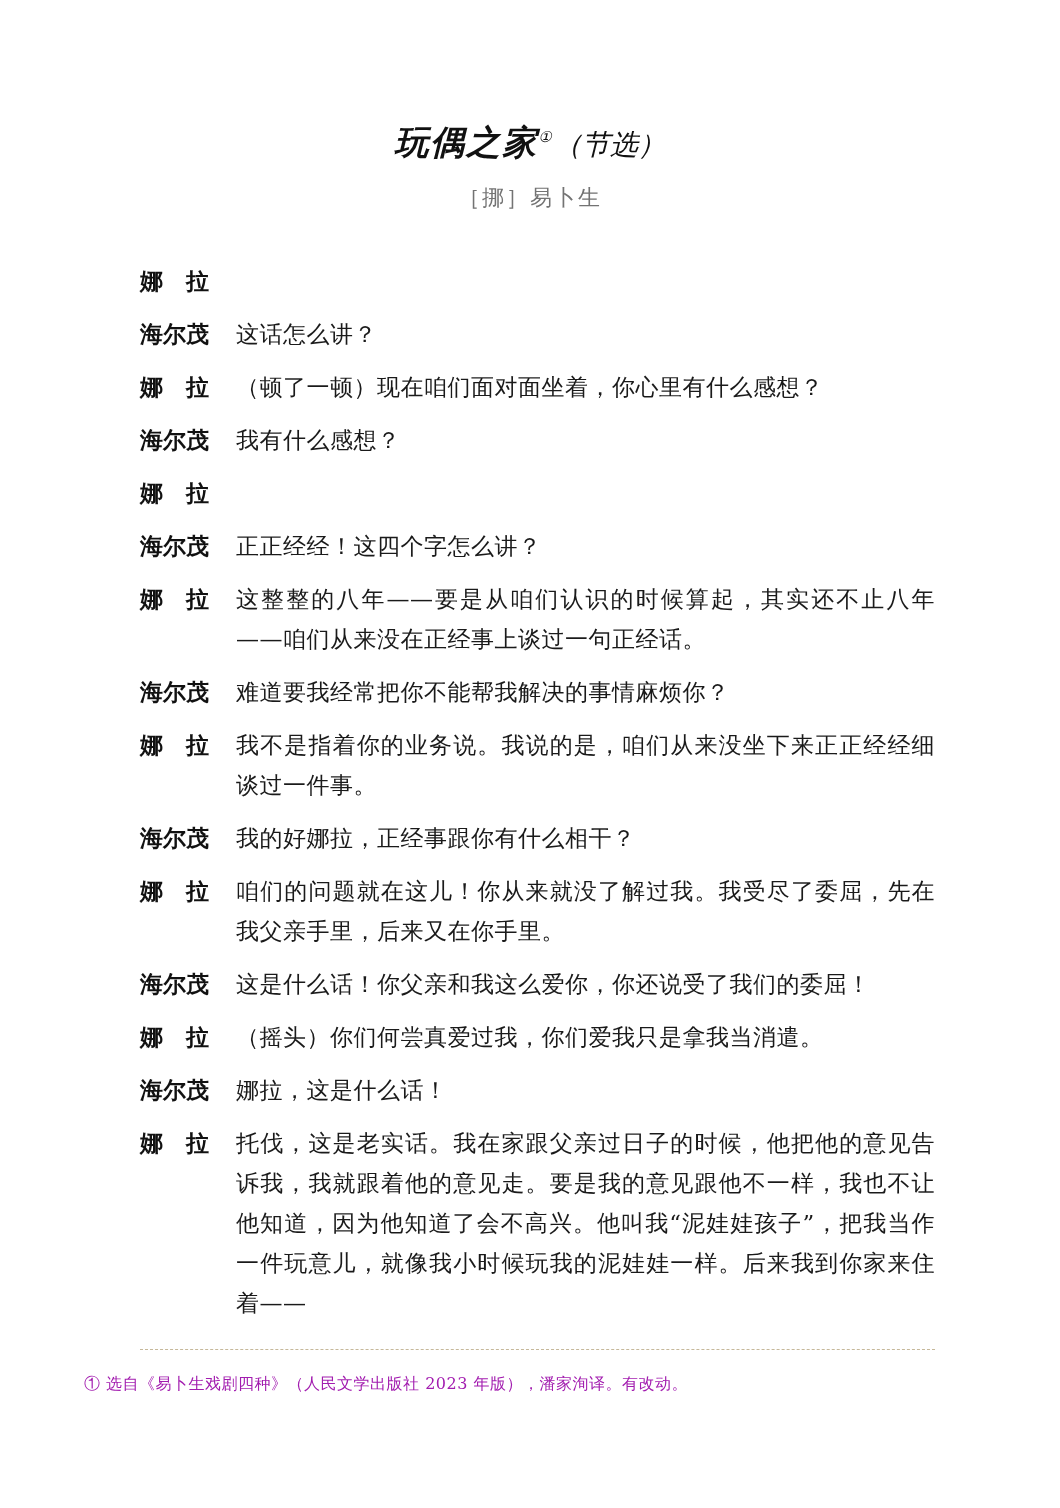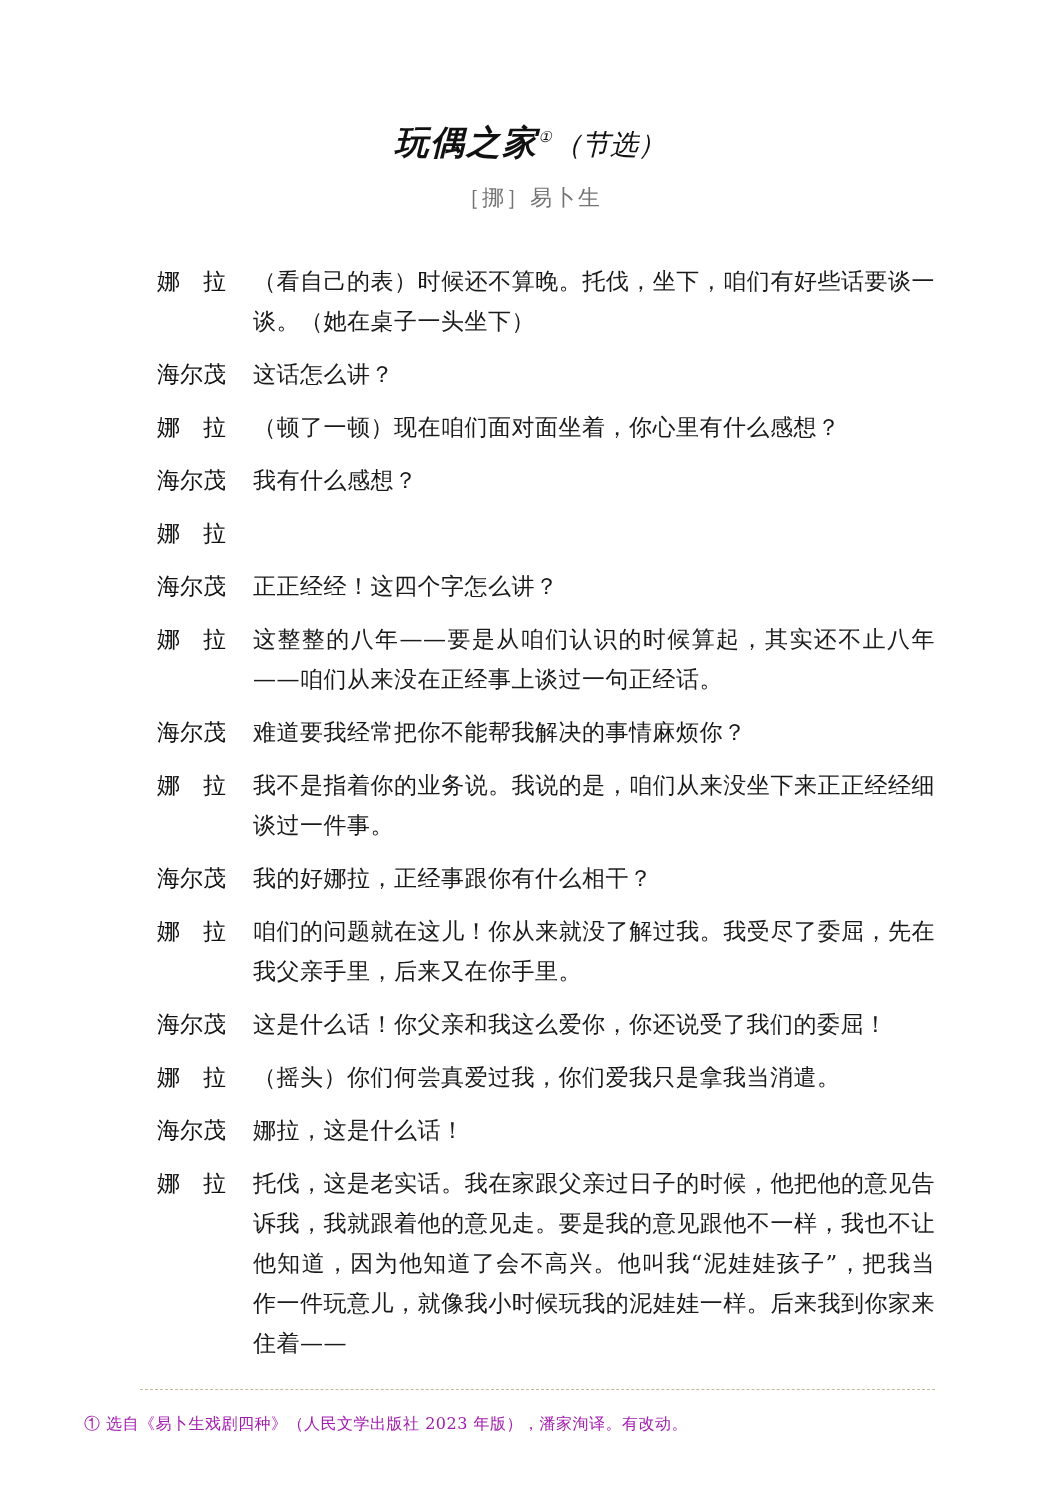--- a/index.html
+++ b/index.html
@@ -62,27 +62,26 @@
     margin-right: 125px;
   }
   .line {
     display: flex;
     align-items: flex-start;
     margin-bottom: 13px;
   }
   .speaker {
     width: 96px;
     min-width: 96px;
-    font-weight: normal;
+    font-weight: bold;
     font-size: 23px;
     letter-spacing: 0px;
     color: #111;
     line-height: 40px;
     text-align: left;
-    margin-left: 17px;
   }
   .speech {
     flex: 1;
     font-size: 23px;
     line-height: 40px;
     text-align: justify;
     letter-spacing: 0.5px;
     color: #1a1a1a;
   }
   .footnote-rule {
@@ -112,21 +111,20 @@
       <span class="title-main">玩偶之家</span><span class="title-sup">①</span><span class="title-sub">（节选）</span>
     </span>
   </div>
 
   <div class="author-line">［挪］易卜生</div>
 
   <div class="dialogue">
 
     <div class="line">
       <div class="speaker">娜　拉</div>
-      <div class="speech">（看自己的表）时候还不算晚。托伐，坐下，咱们有好些话要谈一谈。（她在桌子一头坐下）</div>
     </div>
 
     <div class="line">
       <div class="speaker">海尔茂</div>
       <div class="speech">这话怎么讲？</div>
     </div>
 
     <div class="line">
       <div class="speaker">娜　拉</div>
       <div class="speech">（顿了一顿）现在咱们面对面坐着，你心里有什么感想？</div>

